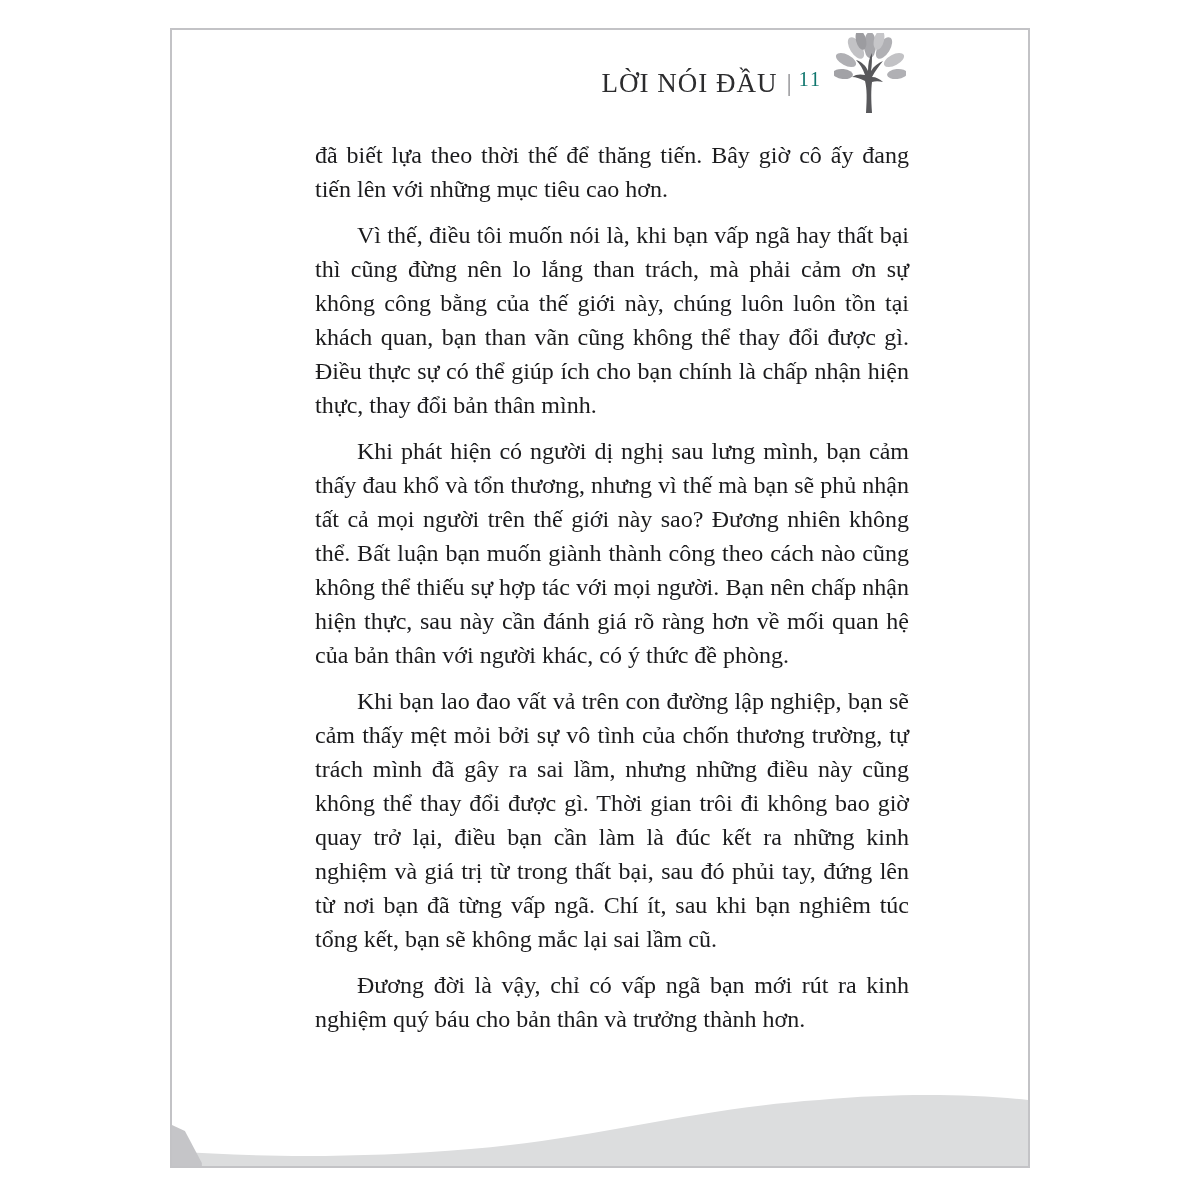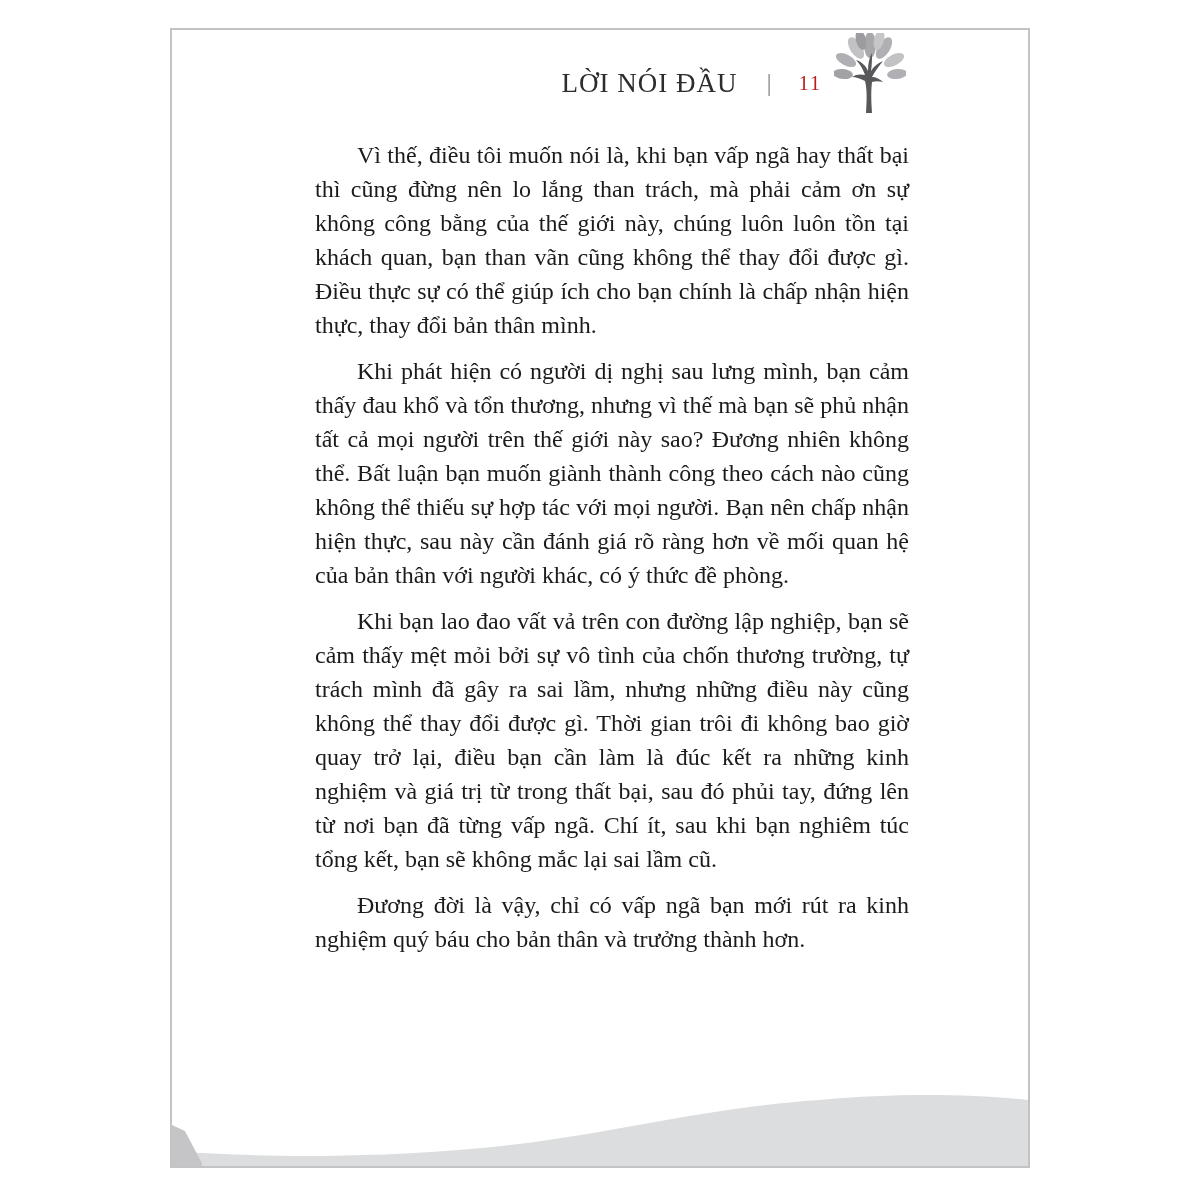--- a/index.html
+++ b/index.html
@@ -26,39 +26,38 @@
     position: absolute;
     top: 2px;
     right: 122px;
     height: 86px;
     display: flex;
     align-items: center;
     justify-content: flex-end;
   }
   .header-text {
     display: flex;
-    align-items: center;
+    align-items: flex-start;
     transform: translateY(8px);
-    gap: 20px;
   }
   .header-title {
     font-size: 27px;
     letter-spacing: 1px;
     color: #2c2c2e;
     font-weight: normal;
   }
   .header-separator {
     font-size: 26px;
     color: #8a8a8e;
     margin: 0 7px 0 9px;
     font-weight: normal;
   }
   .header-page-number {
     font-size: 20px;
-    color: #b91c1c;
+    color: #0f766e;
     letter-spacing: 2px;
   }
   .tree-logo {
     width: 72px;
     height: 80px;
     margin-left: 12px;
     transform: translateY(-2px);
   }
   .text-column {
     position: absolute;
@@ -108,20 +107,21 @@
           <ellipse cx="9" cy="41" rx="5" ry="10" transform="rotate(-84 9 41)" fill="#a2a2a6"></ellipse>
           <ellipse cx="63" cy="41" rx="5" ry="10" transform="rotate(84 63 41)" fill="#b0b0b4"></ellipse>
           <ellipse cx="27" cy="7" rx="5" ry="10" transform="rotate(-14 27 7)" fill="#9c9ca0"></ellipse>
           <ellipse cx="45" cy="7" rx="5" ry="10" transform="rotate(14 45 7)" fill="#c6c6c9"></ellipse>
         </g>
         <path d="M32,80 C33,65 33,56 31,48 C27,46 22,44 18,44 C22,41 27,41 31,42 C29,36 26,31 22,27 C28,29 32,33 34,38 C34,31 35,25 38,20 C38,26 38,32 37,38 C40,33 44,30 49,28 C45,33 41,38 38,44 C42,44 46,46 49,49 C45,48 41,48 38,49 C37,57 37,66 38,80 Z" fill="#58585b"></path>
       </svg>
     </div>
 
     <div class="text-column">
+      <p class="no-indent">đã biết lựa theo thời thế để thăng tiến. Bây giờ cô ấy đang tiến lên với những mục tiêu cao hơn.</p>
       <p>Vì thế, điều tôi muốn nói là, khi bạn vấp ngã hay thất bại thì cũng đừng nên lo lắng than trách, mà phải cảm ơn sự không công bằng của thế giới này, chúng luôn luôn tồn tại khách quan, bạn than vãn cũng không thể thay đổi được gì. Điều thực sự có thể giúp ích cho bạn chính là chấp nhận hiện thực, thay đổi bản thân mình.</p>
       <p>Khi phát hiện có người dị nghị sau lưng mình, bạn cảm thấy đau khổ và tổn thương, nhưng vì thế mà bạn sẽ phủ nhận tất cả mọi người trên thế giới này sao? Đương nhiên không thể. Bất luận bạn muốn giành thành công theo cách nào cũng không thể thiếu sự hợp tác với mọi người. Bạn nên chấp nhận hiện thực, sau này cần đánh giá rõ ràng hơn về mối quan hệ của bản thân với người khác, có ý thức đề phòng.</p>
       <p>Khi bạn lao đao vất vả trên con đường lập nghiệp, bạn sẽ cảm thấy mệt mỏi bởi sự vô tình của chốn thương trường, tự trách mình đã gây ra sai lầm, nhưng những điều này cũng không thể thay đổi được gì. Thời gian trôi đi không bao giờ quay trở lại, điều bạn cần làm là đúc kết ra những kinh nghiệm và giá trị từ trong thất bại, sau đó phủi tay, đứng lên từ nơi bạn đã từng vấp ngã. Chí ít, sau khi bạn nghiêm túc tổng kết, bạn sẽ không mắc lại sai lầm cũ.</p>
       <p>Đương đời là vậy, chỉ có vấp ngã bạn mới rút ra kinh nghiệm quý báu cho bản thân và trưởng thành hơn.</p>
     </div>
 
     <svg class="bottom-wave" viewBox="0 0 860 75" preserveAspectRatio="none" aria-hidden="true">
       <path d="M0 60 C 80 66 180 68 300 58 C 430 47 520 18 650 9 C 730 2 800 3 860 9 L 860 75 L 0 75 Z" fill="#dcddde"></path>
       <path d="M0 34 L13 40 L30 72 L30 75 L0 75 Z" fill="#c5c5c8"></path>
     </svg>

